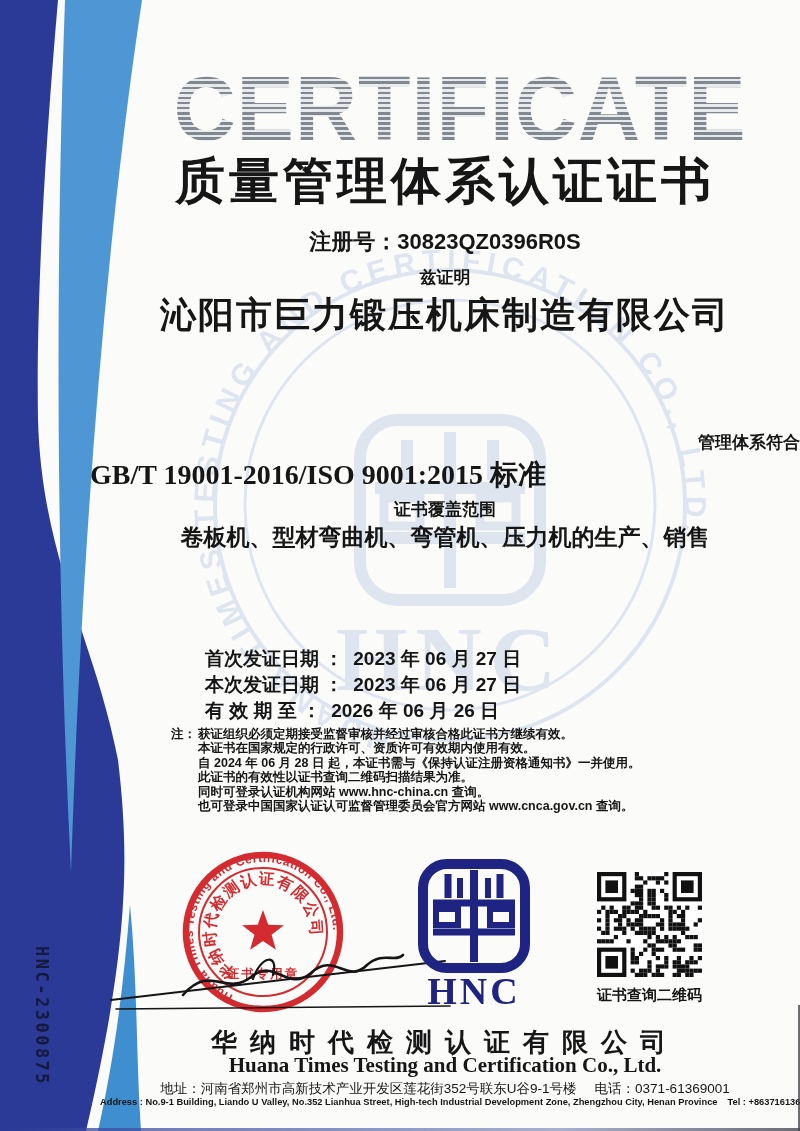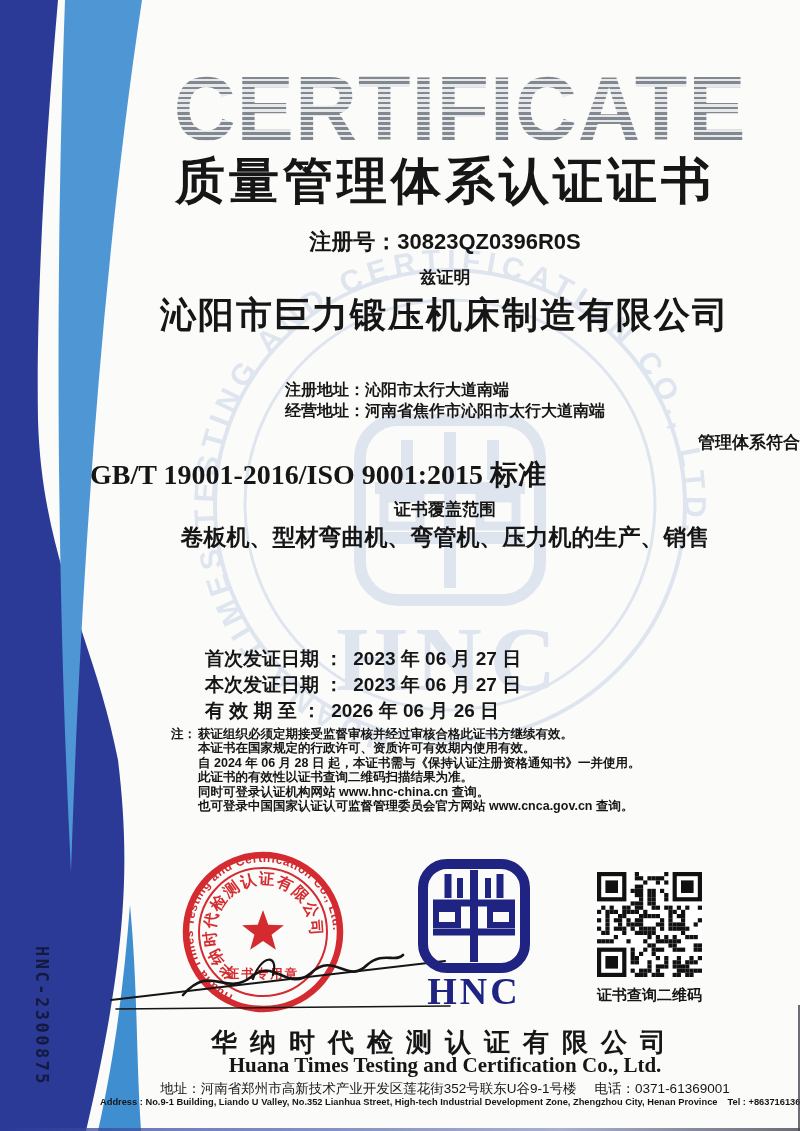--- a/index.html
+++ b/index.html
@@ -109,26 +109,20 @@
   <div class="abs cert-head">CERTIFICATE</div>
   <div class="abs title-cn">质量管理体系认证证书</div>
 
   <div class="abs reg-line">
     <span>注册号：</span><span>30823QZ0396R0S</span>
   </div>
 
   <div class="abs certify">兹证明</div>
   <div class="abs company">沁阳市巨力锻压机床制造有限公司</div>
 
-  <div class="abs addr-block">
-    <div class="addr-inner">
-      <div>注册地址：沁阳市太行大道南端</div>
-      <div>经营地址：河南省焦作市沁阳市太行大道南端</div>
-    </div>
-  </div>
 
   <div class="abs sys-label">管理体系符合</div>
   <div class="abs standard">GB/T 19001-2016/ISO 9001:2015 标准</div>
   <div class="abs scope-label">证书覆盖范围</div>
   <div class="abs scope-text">卷板机、型材弯曲机、弯管机、压力机的生产、销售</div>
 
   <div class="abs dates">
     <div class="date-row">
       <span>首次发证日期 ：</span>
       <span>2023 年 06 月 27 日</span>

